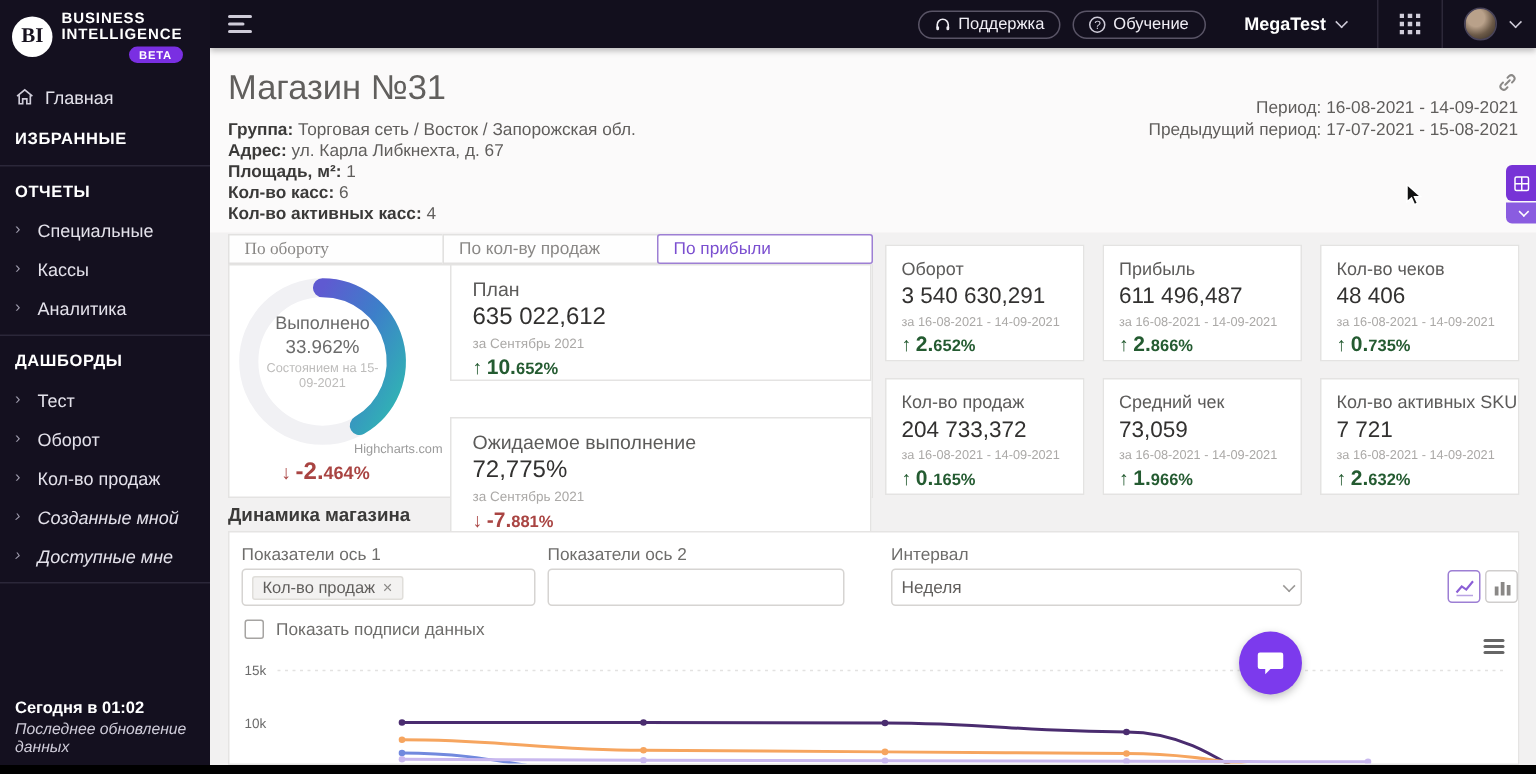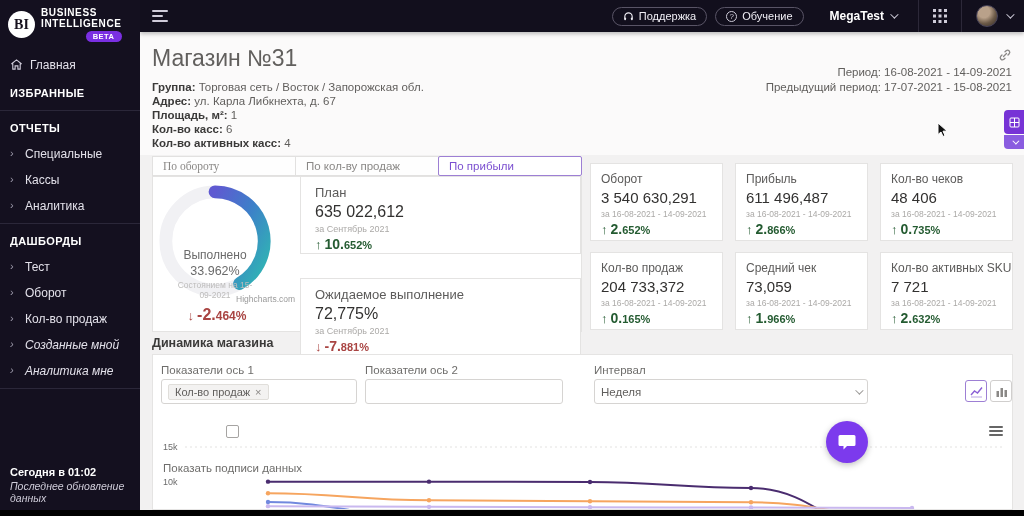--- a/index.html
+++ b/index.html
@@ -52,21 +52,21 @@
   
   .tabs { position:absolute; left:12px; top:124px; width:430px; height:20px; display:flex; }
   .tab { flex:1; background:#fefefe; border:1px solid #e2e1e0; font-size:11.5px; color:#8a8886; display:flex; align-items:center; padding-left:10px; cursor:pointer; margin-left:-1px; }
   .tab:first-child { margin-left:0;font-family:Liberation Serif, serif; }
   .tab.active { border:1px solid #9d7fd4; color:#7b4fd0; border-radius:2px; z-index:2; background:#fff; }
 
   
   .overview-card { position:absolute; left:12px; top:144px; width:430px; height:156px; background:#fff; border:1px solid #e4e3e2; }
   .donut-wrap { position:absolute; left:16px; top:150px; width:132px; height:150px; }
   .donut-center { position:absolute; left:0; top:26px; width:118px; text-align:center; }
-  .donut-center .g1 { font-size:12px; color:#6b6b6b;margin-top:40px; }
+  .donut-center .g1 { font-size:12px; color:#6b6b6b; }
   .donut-center .g2 { font-size:12.5px; color:#6b6b6b; margin-top:2px; }
   .donut-center .g3 { font-size:8.5px; color:#bdbcbb; margin-top:2px; line-height:10px; padding:0 18px; }
   .hc-credit { position:absolute; left:96px; top:262px; font-size:8.5px; color:#9a9a9a; white-space:nowrap; }
   .gauge-delta { position:absolute; left:12px; top:274px; width:130px; text-align:center; }
 
   .plan-box { position:absolute; left:160px; width:281px; height:78px; background:#fff; border:1px solid #e4e3e2; padding:8px 0 0 14px; }
   .plan-box .k-title { font-size:13px; color:#5c5b5a; }
   .plan-box .k-value { font-size:16px; color:#323130; margin-top:3px; }
   .plan-box .k-period { font-size:9px; color:#aba9a7; margin-top:3px; }
   .plan-box .delta { margin-top:2px; }
@@ -92,21 +92,21 @@
   .dyn-panel { position:absolute; left:12px; top:322px; width:861px; height:156px; background:#fff; border:1px solid #e5e4e3; }
   .f-label { position:absolute; top:9px; font-size:11.5px; color:#6e6d6b; }
   .f-input { position:absolute; top:24px; height:25px; background:#fff; border:1px solid #d6d4d2; border-radius:3px; display:flex; align-items:center; padding:0 6px; }
   .f-select { justify-content:space-between; cursor:pointer; font-size:11.5px; color:#605e5c; }
   .f-select .chev { border-color:#9a9896; }
   .tag { display:flex; align-items:center; gap:5px; background:#f3f2f1; border:1px solid #e0deda; border-radius:2px; font-size:11px; color:#605e5c; padding:1px 6px; }
   .tag .x { color:#8a8886; cursor:pointer; font-size:11px; }
   .ct-btn { position:absolute; top:25px; width:22px; height:22px; border-radius:3px; background:#fff; display:flex; align-items:center; justify-content:center; cursor:pointer; }
   .ct-btn.active { border:1px solid #9d7fd4; }
   .ct-btn.inactive { border:1px solid #d0cecd; }
-  .cb-row { position:absolute; left:10px; top:70px; display:flex; align-items:center; gap:24px;flex-direction:column; }
+  .cb-row { position:absolute; left:10px; top:58px; display:flex; align-items:center; gap:8px; }
   .checkbox { width:13px; height:13px; border:1px solid #a6a4a2; border-radius:2px; background:#fff; cursor:pointer; }
   .cb-label { font-size:11.5px; color:#6e6d6b; }
   .export-ico { position:absolute; left:836px; top:71px; width:14px; cursor:pointer; }
   .export-ico i { display:block; height:2px; background:#666; margin-bottom:2px; border-radius:1px; }
   .chart-svg { position:absolute; left:0; top:68px; }
 
   .chat-fab { position:absolute; left:826px; top:421px; width:42px; height:42px; border-radius:50%; background:#7c3aed; display:flex; align-items:center; justify-content:center; z-index:10; cursor:pointer; box-shadow:0 2px 6px rgba(0,0,0,.25); }
 
   .bottombar { position:absolute; left:0; top:510px; width:1024px; height:6px; background:#000; z-index:20; }
 </style>
@@ -158,21 +158,21 @@
     <div class="side-item">
         <span class="chev-r">›</span>
         <span>Кол-во продаж</span>
       </div>
     <div class="side-item" style="font-style:italic;">
         <span class="chev-r">›</span>
         <span>Созданные мной</span>
       </div>
     <div class="side-item" style="font-style:italic;">
         <span class="chev-r">›</span>
-        <span>Аналитика мне</span>
+        <span>Доступные мне</span>
       </div>
     <div class="side-div"></div>
     <div class="side-footer">
       <div class="t1">Сегодня в 01:02</div>
       <div class="t2">Последнее обновление данных</div>
     </div>
   </div>
 
   <div class="topbar">
     <div class="burger">

